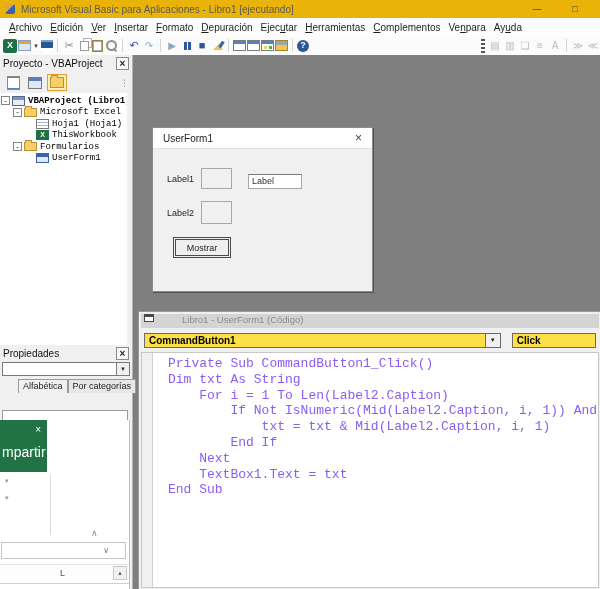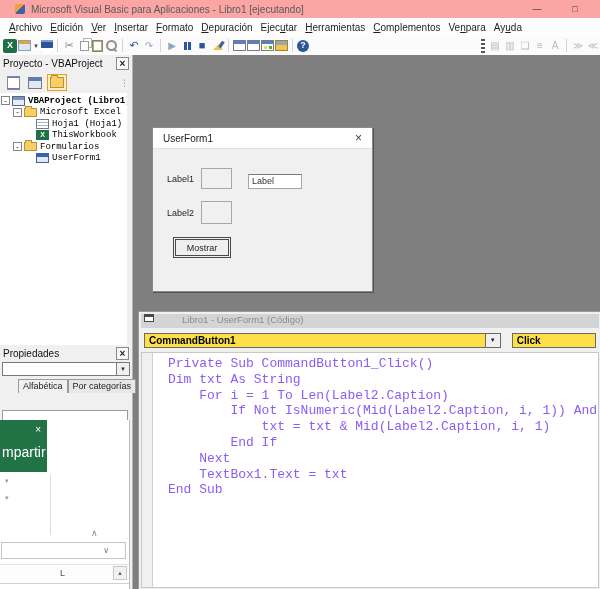--- a/index.html
+++ b/index.html
@@ -1,21 +1,21 @@
 <!DOCTYPE html>
 <html><head>
 <meta charset="utf-8">
 <style>
   html,body{margin:0;padding:0;background:#fff;}
   #app{position:relative;width:600px;height:589px;overflow:hidden;background:#fff;
        font-family:"Liberation Sans",sans-serif;-webkit-font-smoothing:antialiased;}
 
   
-  .titlebar{position:absolute;top:0;left:0;right:0;height:18px;background:#fca5a5;
-            display:flex;align-items:center;padding-left:15px;}
+  .titlebar{position:absolute;top:0;left:0;right:0;height:18px;background:#eab308;
+            display:flex;align-items:center;padding-left:5px;}
   .vb-app-icon{width:10px;height:10px;border-radius:2px;flex:0 0 auto;
                background:linear-gradient(135deg,#e9a23b 0 50%,#3a62a8 50%);}
   .title-text{font-size:10px;color:#5a5a5a;margin-left:6px;white-space:nowrap;}
   .win-btns{position:absolute;right:6px;top:0;height:18px;display:flex;}
   .win-btn{width:38px;height:100%;display:flex;align-items:center;justify-content:center;
            font-size:9px;color:#333;}
 
   .menubar{position:absolute;top:18px;left:0;right:0;height:18px;background:#fdfdfd;
            display:flex;align-items:center;padding-left:5px;font-size:10px;color:#1f1f1f;}
   .menu-item{padding:2px 4px;white-space:nowrap;cursor:default;}

